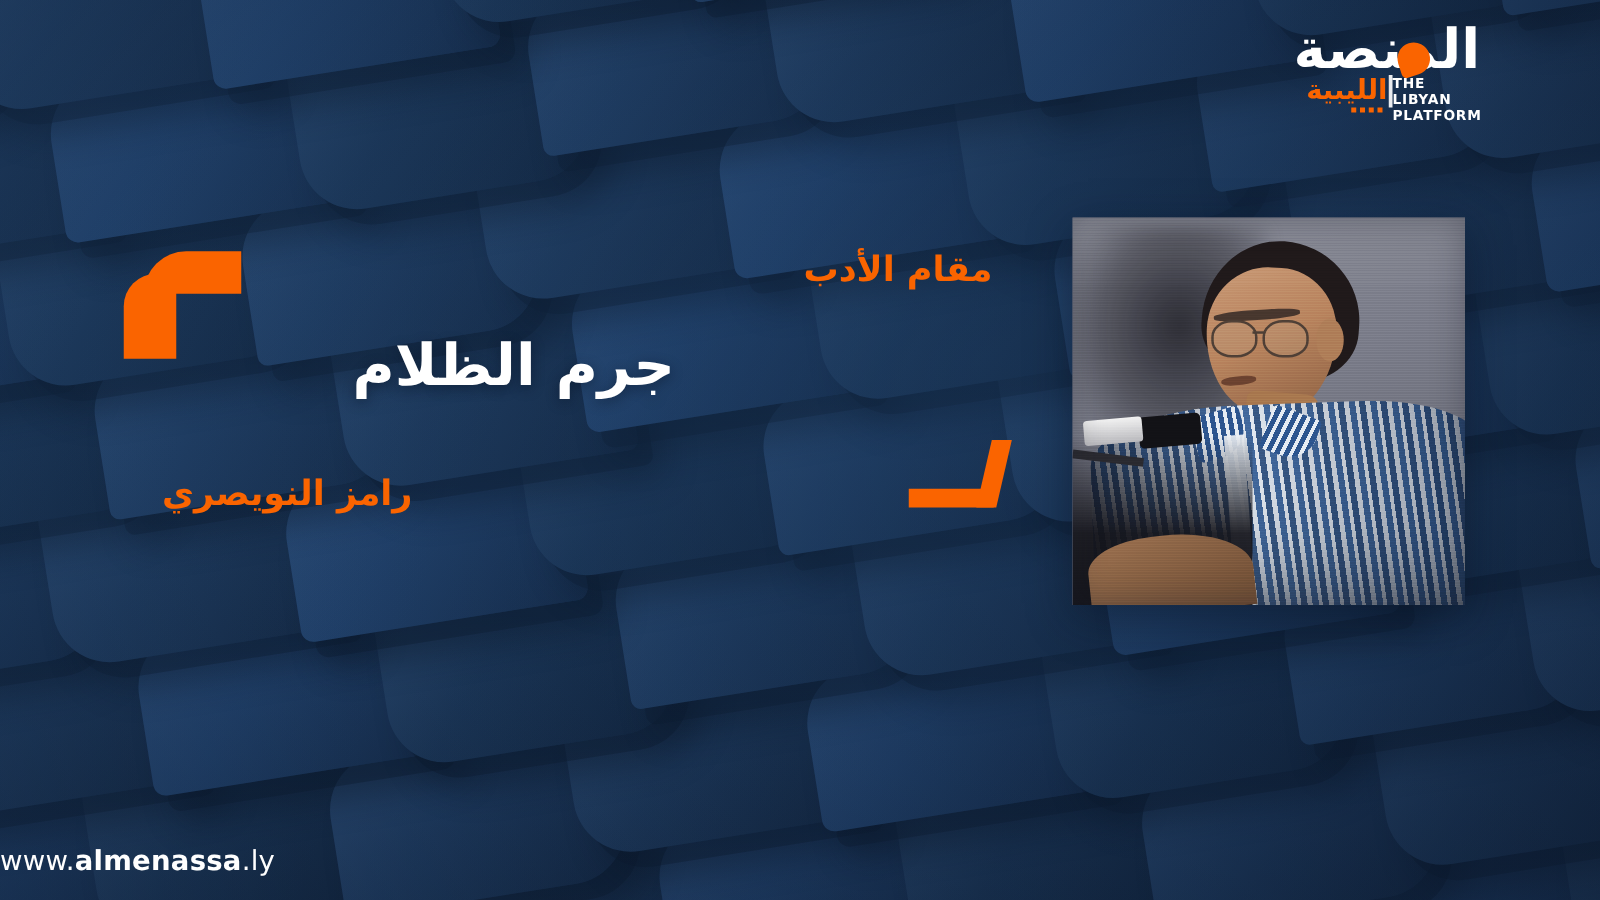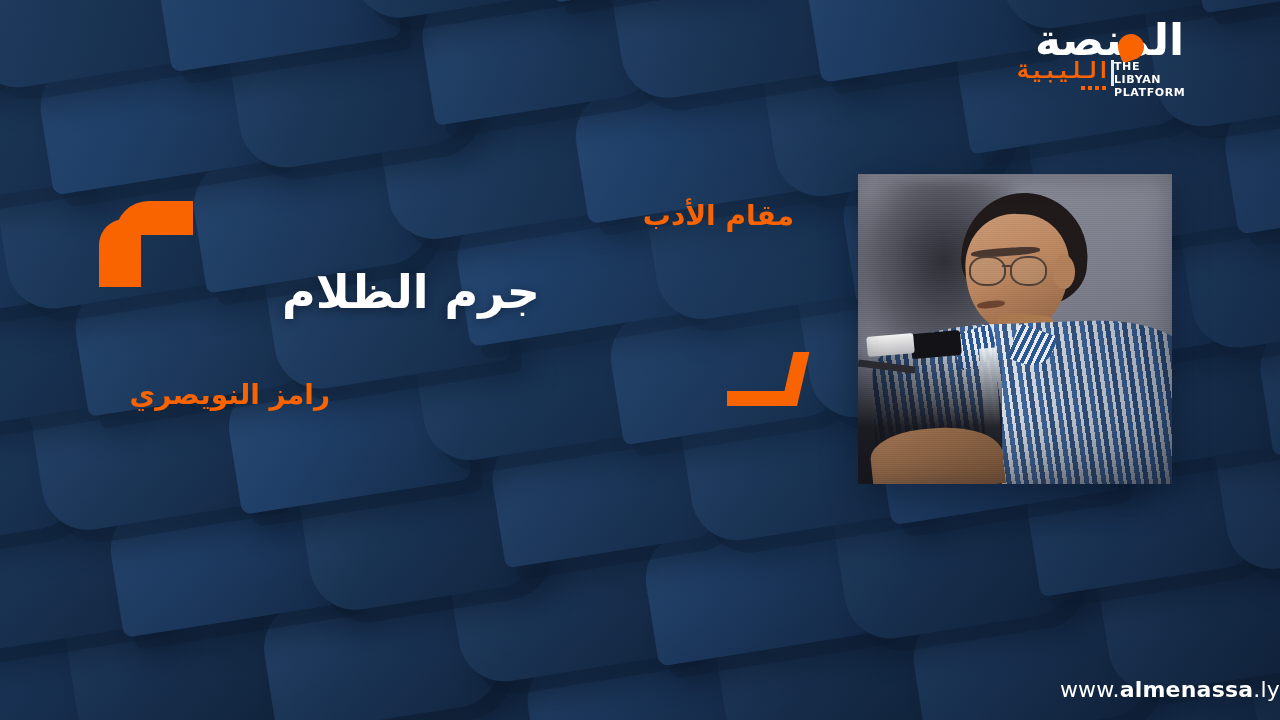--- a/index.html
+++ b/index.html
@@ -122,21 +122,20 @@
   }
   .logo-sub {
     position: absolute;
     top: 40px;
     right: 74px;
     font-size: 22px;
     font-weight: 700;
     color: #fa6400;
     line-height: 1;
     white-space: nowrap;
-    font-family: Liberation Mono, monospace;
   }
   .logo-dots {
     position: absolute;
     top: 64px;
     right: 78px;
     display: flex;
     gap: 3px;
     direction: ltr;
   }
   .logo-dots i {
@@ -427,21 +426,21 @@
     backdrop-filter: blur(0.4px);
     box-shadow: inset 0 0 26px rgba(30,32,42,.35);
   }
 
   
   .footer-url {
     position: absolute;
     left: 0;
     right: 0;
     bottom: 18px;
-    text-align: right;
+    text-align: left;
     color: #ffffff;
     font-size: 22px;
     letter-spacing: .2px;
     direction: ltr;
   }
   .footer-url .u-pre,
   .footer-url .u-post { font-weight: 400; }
   .footer-url .u-brand { font-weight: 700; }
 </style>
 </head>

